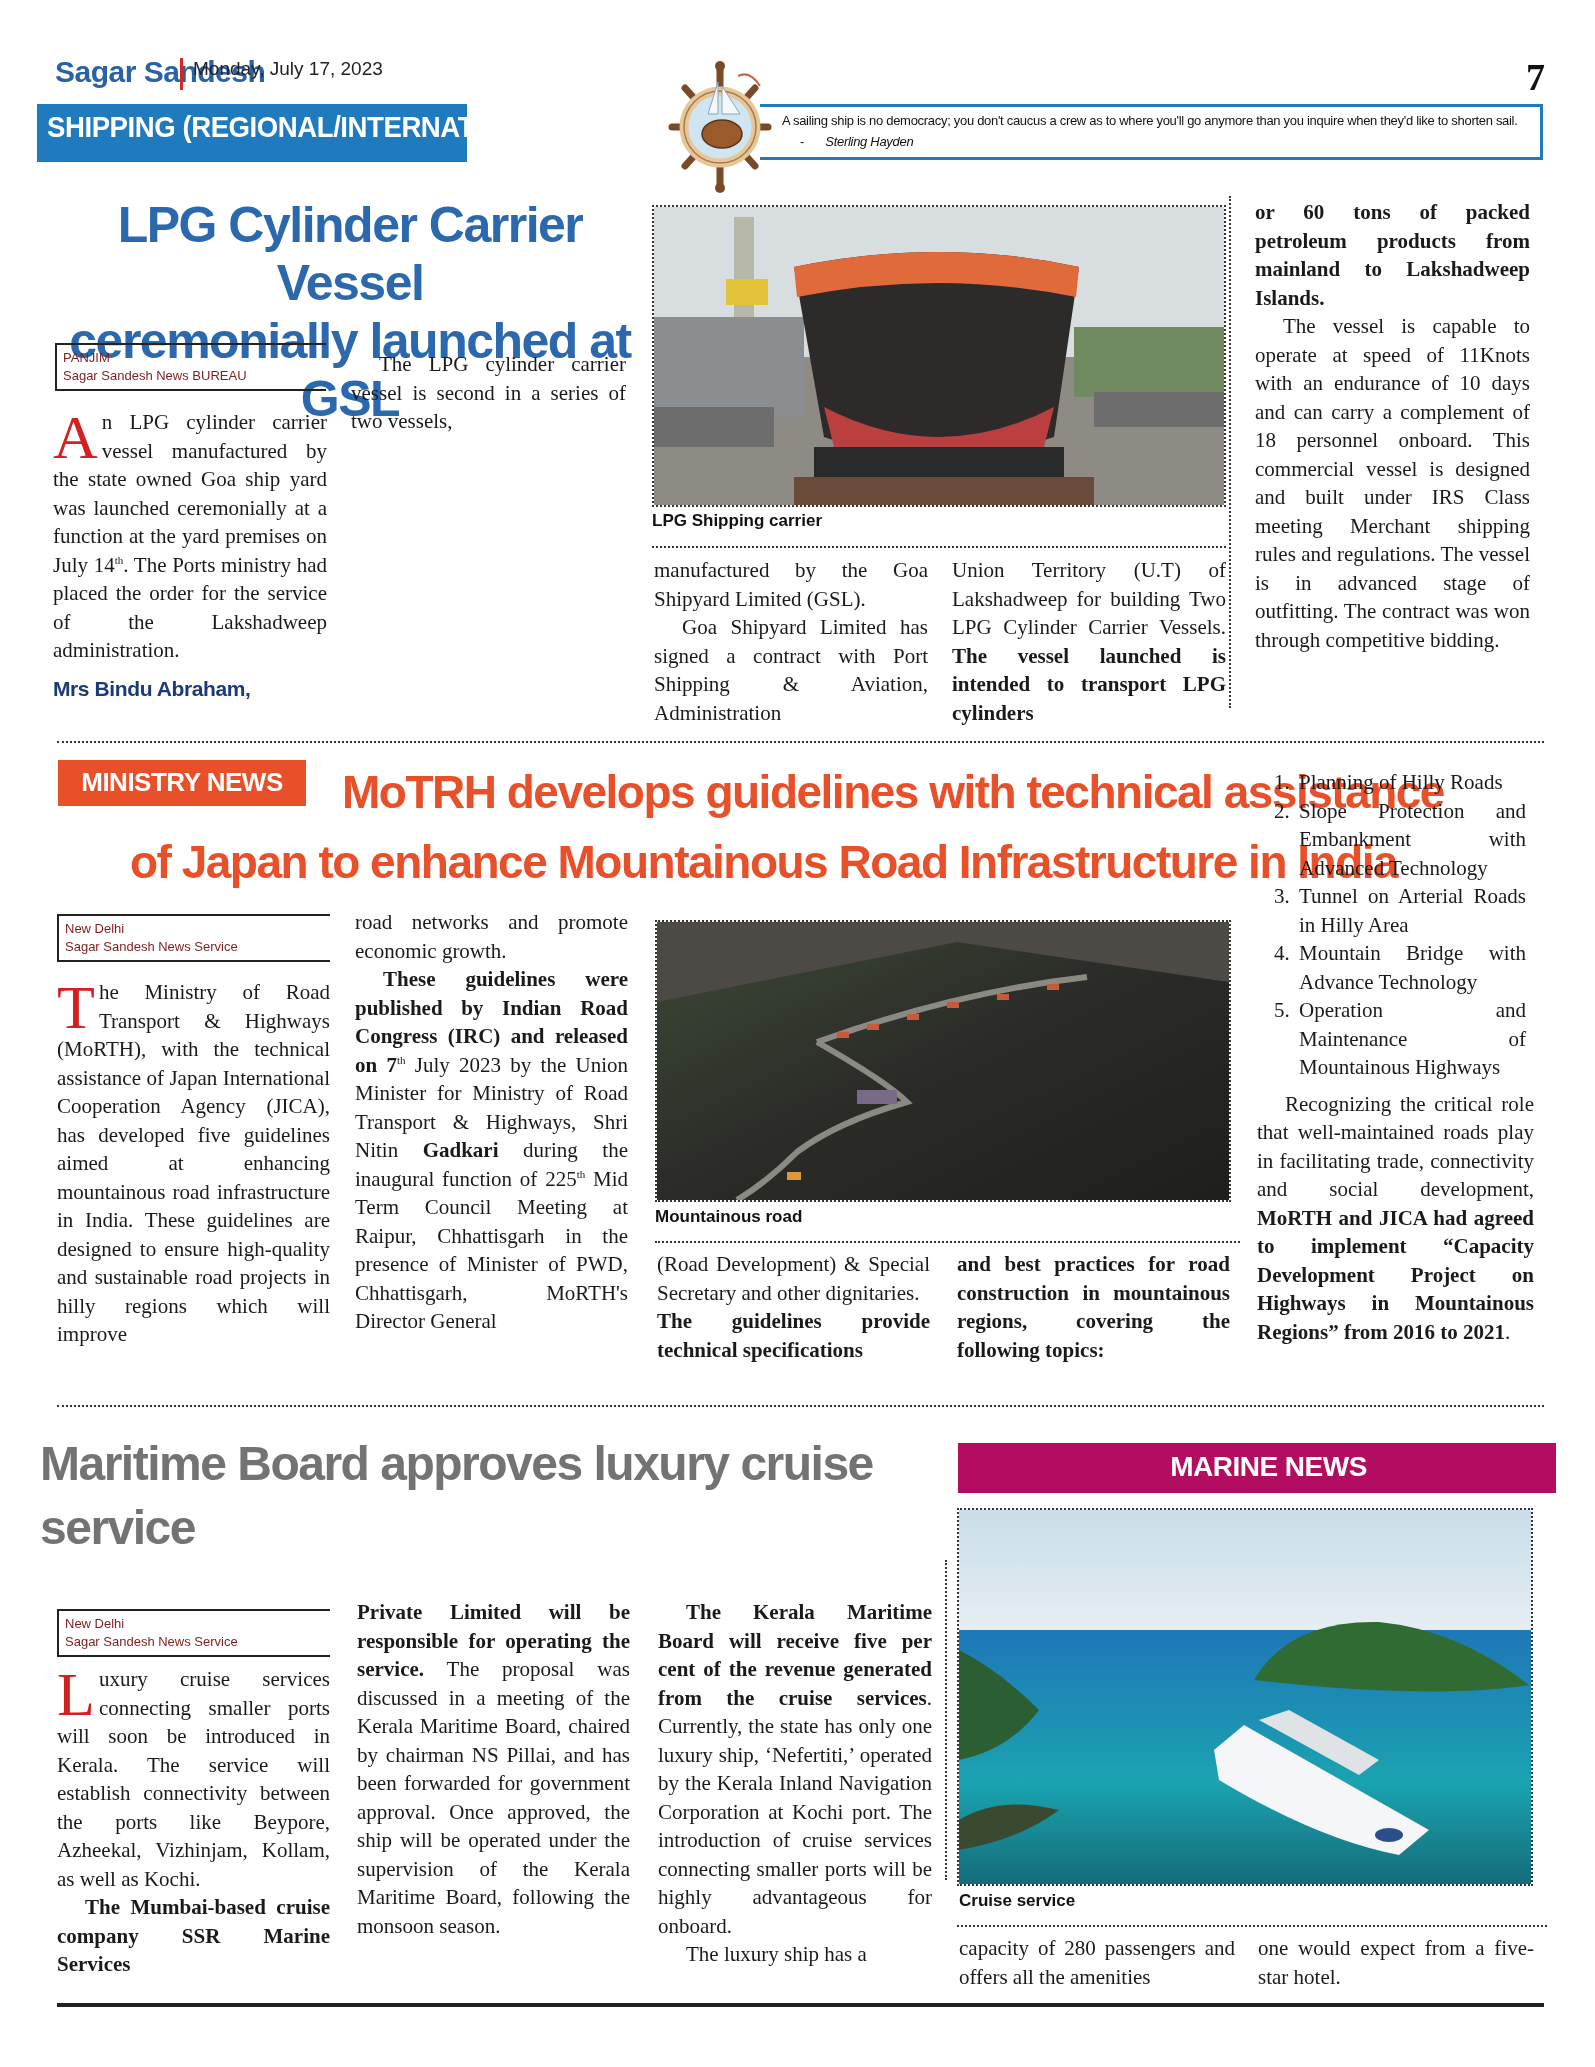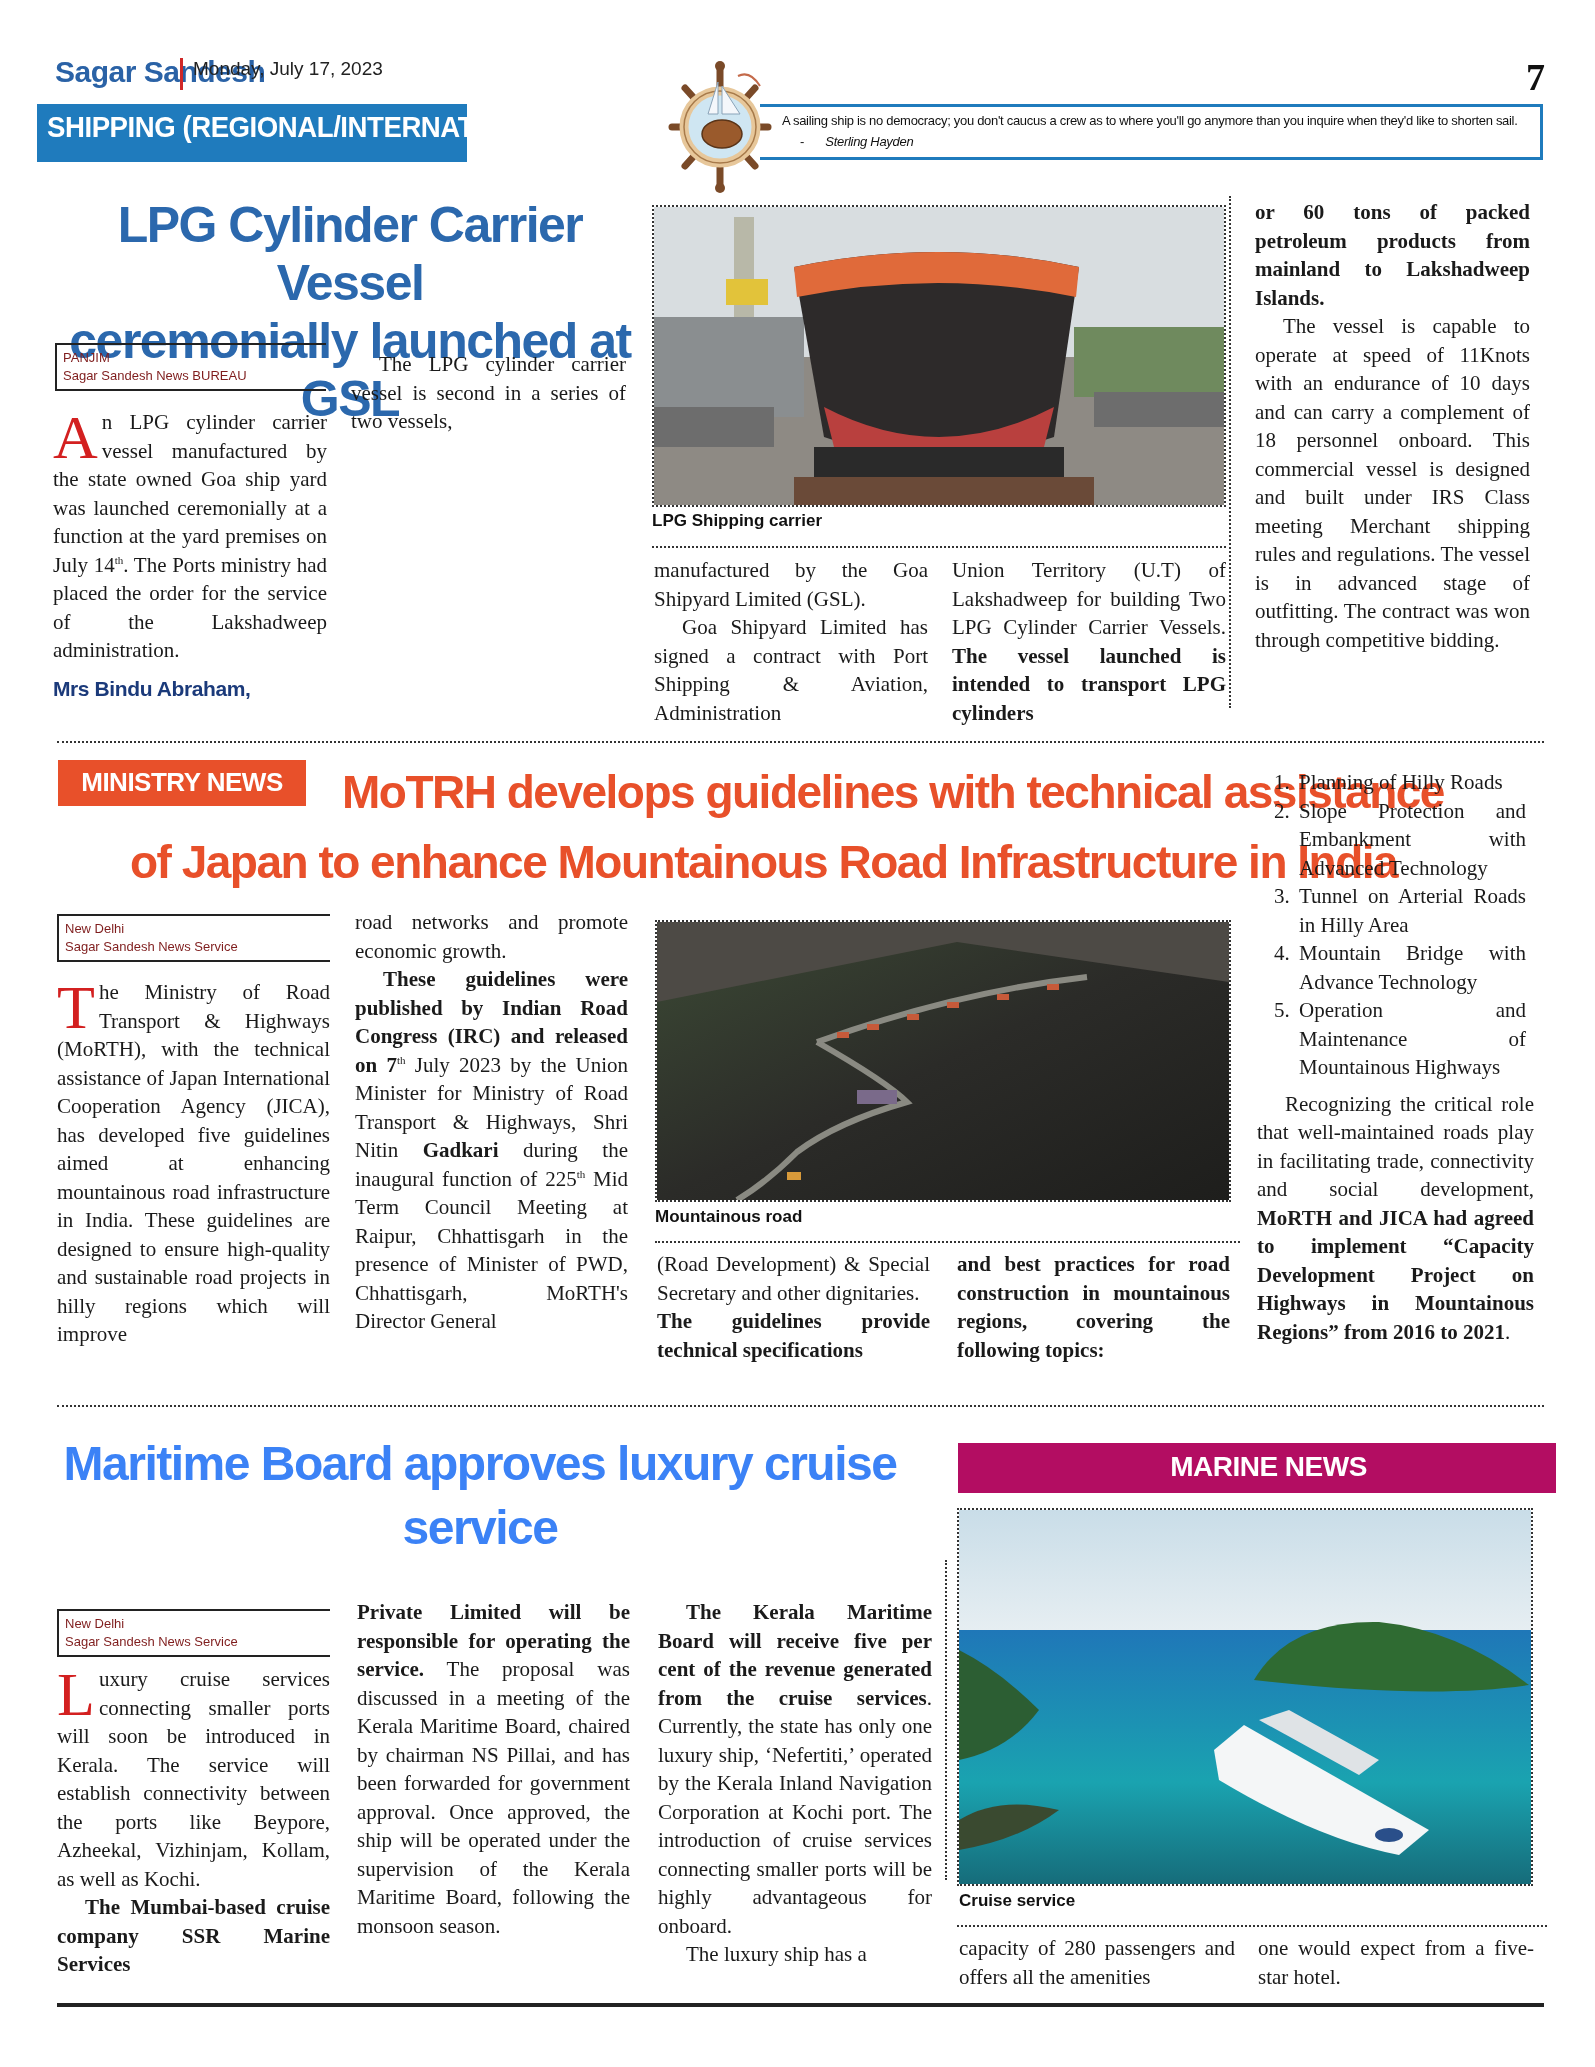--- a/index.html
+++ b/index.html
@@ -20,21 +20,21 @@
   .section-bar { left: 37px; top: 104px; width: 430px; height: 58px; background: #1f7bbd; }
   .section-title { left: 47px; top: 110px; font-family: "Liberation Sans", sans-serif; font-weight: bold; font-size: 30px; color: #fff; letter-spacing: -0.5px; white-space: nowrap; transform: scaleX(0.92); transform-origin: left top; }
   .quote-box { left: 760px; top: 104px; width: 783px; height: 56px; border: 3px solid #1f7bbd; border-left: none; box-sizing: border-box; }
   .quote-text { left: 782px; top: 110px; width: 755px; font-family: "Liberation Sans", sans-serif; font-size: 13px; line-height: 21px; color: #111; letter-spacing: -0.3px; }
   .quote-author { font-style: italic; margin-left: 18px; }
   .wheel { left: 668px; top: 56px; width: 104px; height: 142px; }
 
   
   .hl-blue { color: #2b68ad; font-size: 50px; line-height: 58px; text-align: center; }
   .hl-orange { color: #e8502a; font-size: 46px; line-height: 60px; }
-  .hl-magenta { color: #3b82f6; font-size: 48px; line-height: 64px; text-align: center; }
+  .hl-magenta { color: #737373; font-size: 48px; line-height: 64px; text-align: left; }
 
   .dateline { border-top: 2px solid #222; border-bottom: 2px solid #222; border-left: 2px solid #222; box-sizing: border-box; padding: 4px 6px; font-family: "Liberation Sans", sans-serif; font-size: 13px; line-height: 18px; color: #7f1d1d; }
   .dropcap { float: left; font-size: 62px; line-height: 50px; color: #d32020; margin: 4px 4px 0 0; font-family: "Liberation Serif", serif; }
   .lead-blue { color: #1b3a7a; font-family: "Liberation Sans", sans-serif; font-weight: bold; font-size: 21px; line-height: 28.5px; letter-spacing: -0.4px; }
   .caption { font-family: "Liberation Sans", sans-serif; font-weight: bold; font-size: 17px; color: #111; }
   .photo-frame { border: 2px dotted #333; box-sizing: border-box; overflow: hidden; }
   .dotted-h { border-top: 2px dotted #333; height: 0; }
   .dotted-v { border-left: 2px dotted #333; width: 0; }
   .tag-orange { background: #e8502a; color: #fff; font-family: "Liberation Sans", sans-serif; font-weight: bold; font-size: 26px; text-align: center; line-height: 44px; letter-spacing: -0.5px; }
   .tag-magenta { background: #b30d62; color: #fff; font-family: "Liberation Sans", sans-serif; font-weight: bold; font-size: 28px; text-align: center; line-height: 48px; letter-spacing: -0.5px; padding-left: 23px; }

